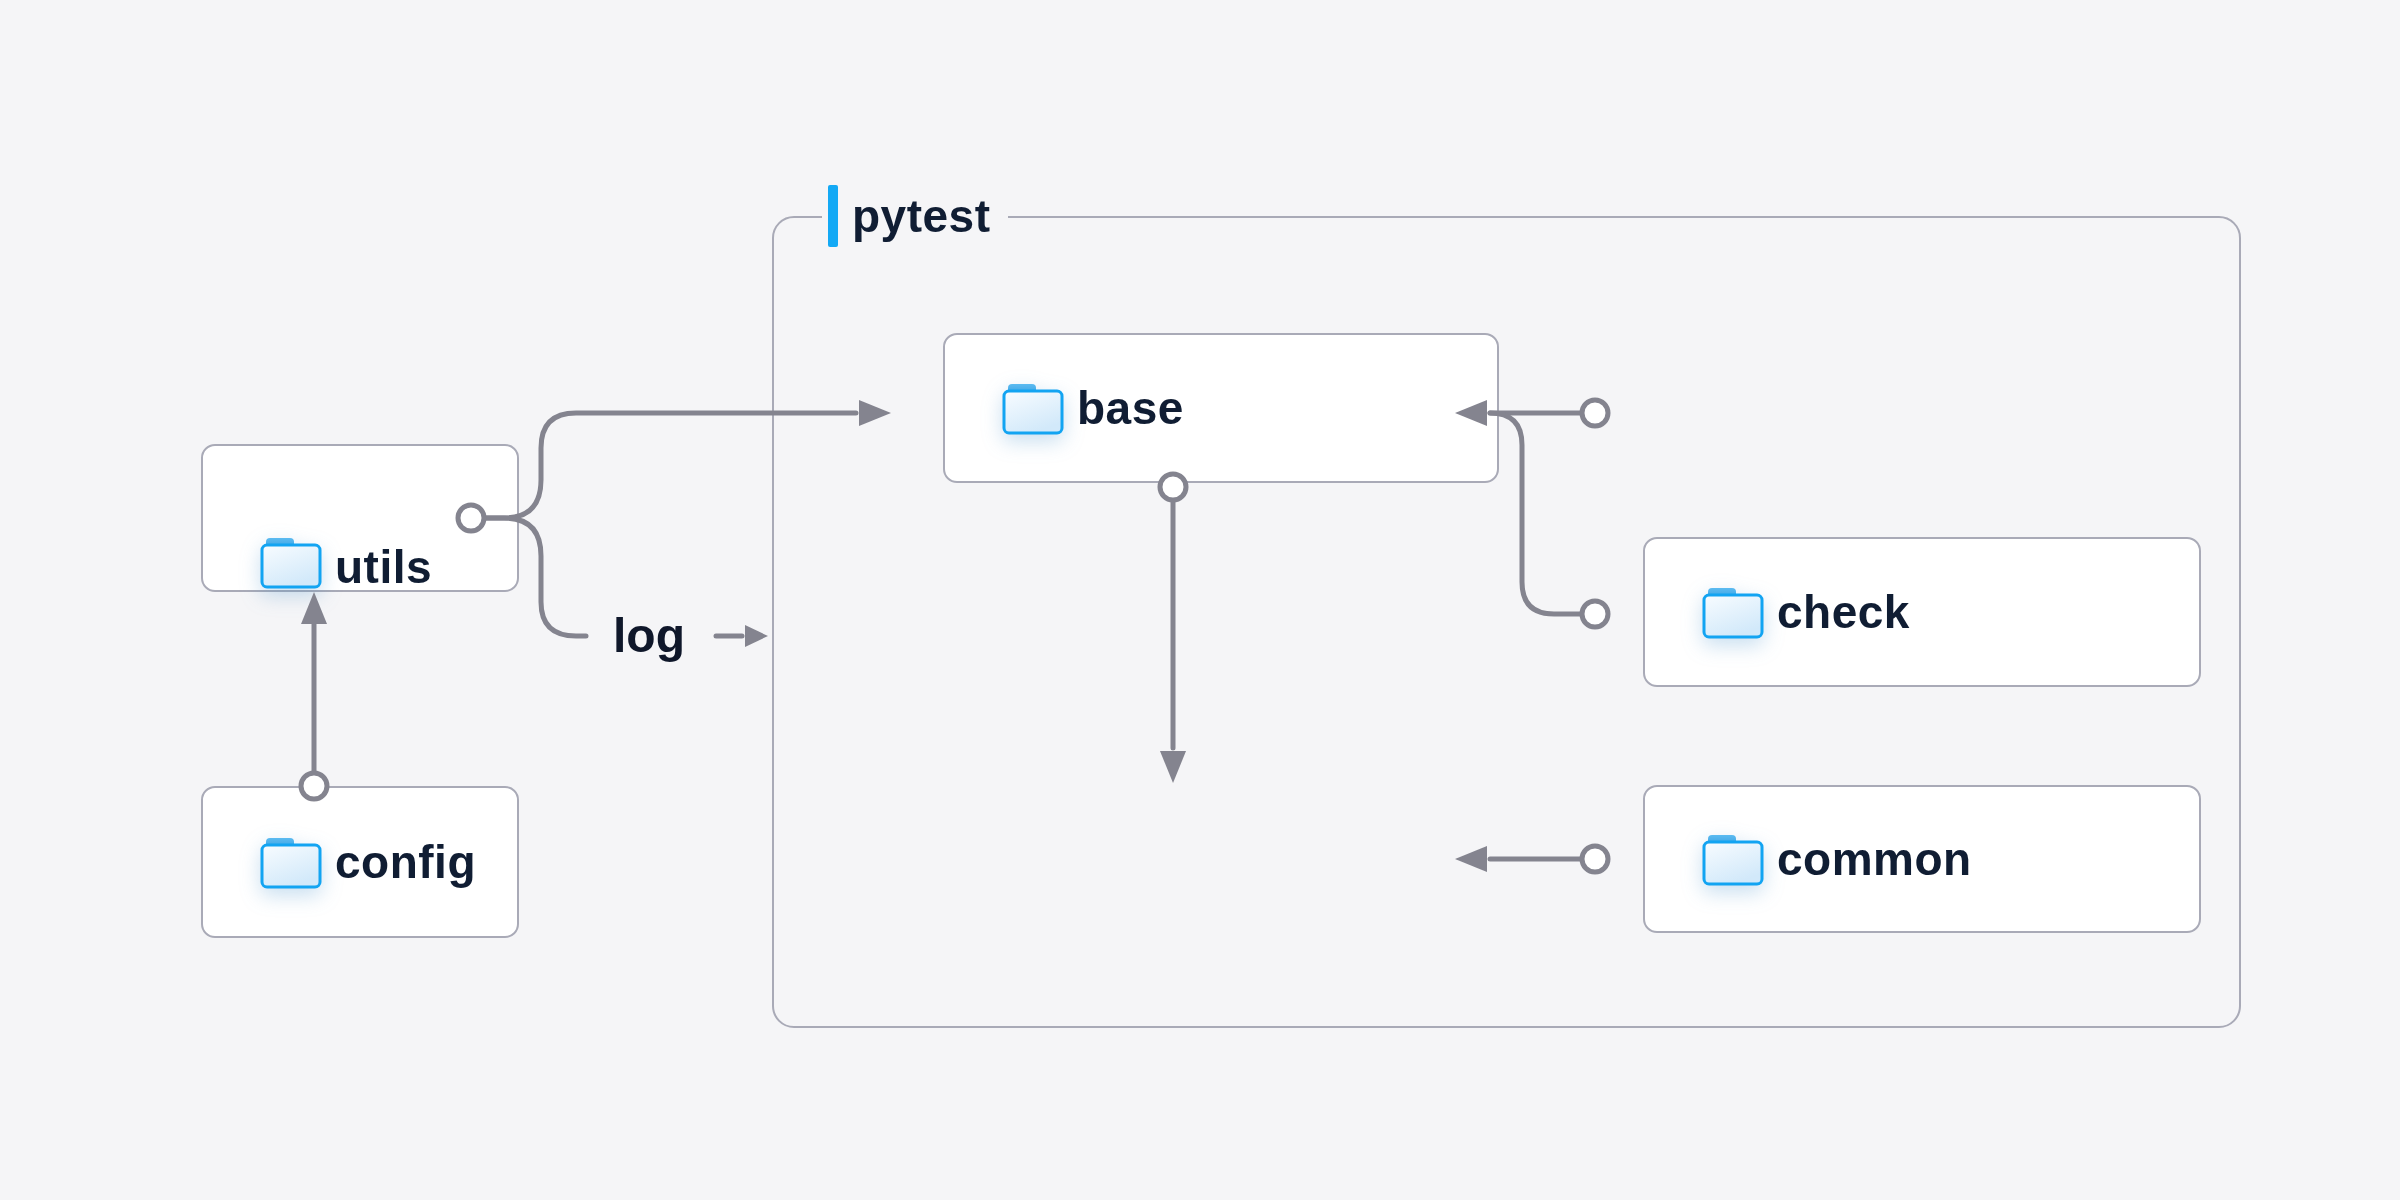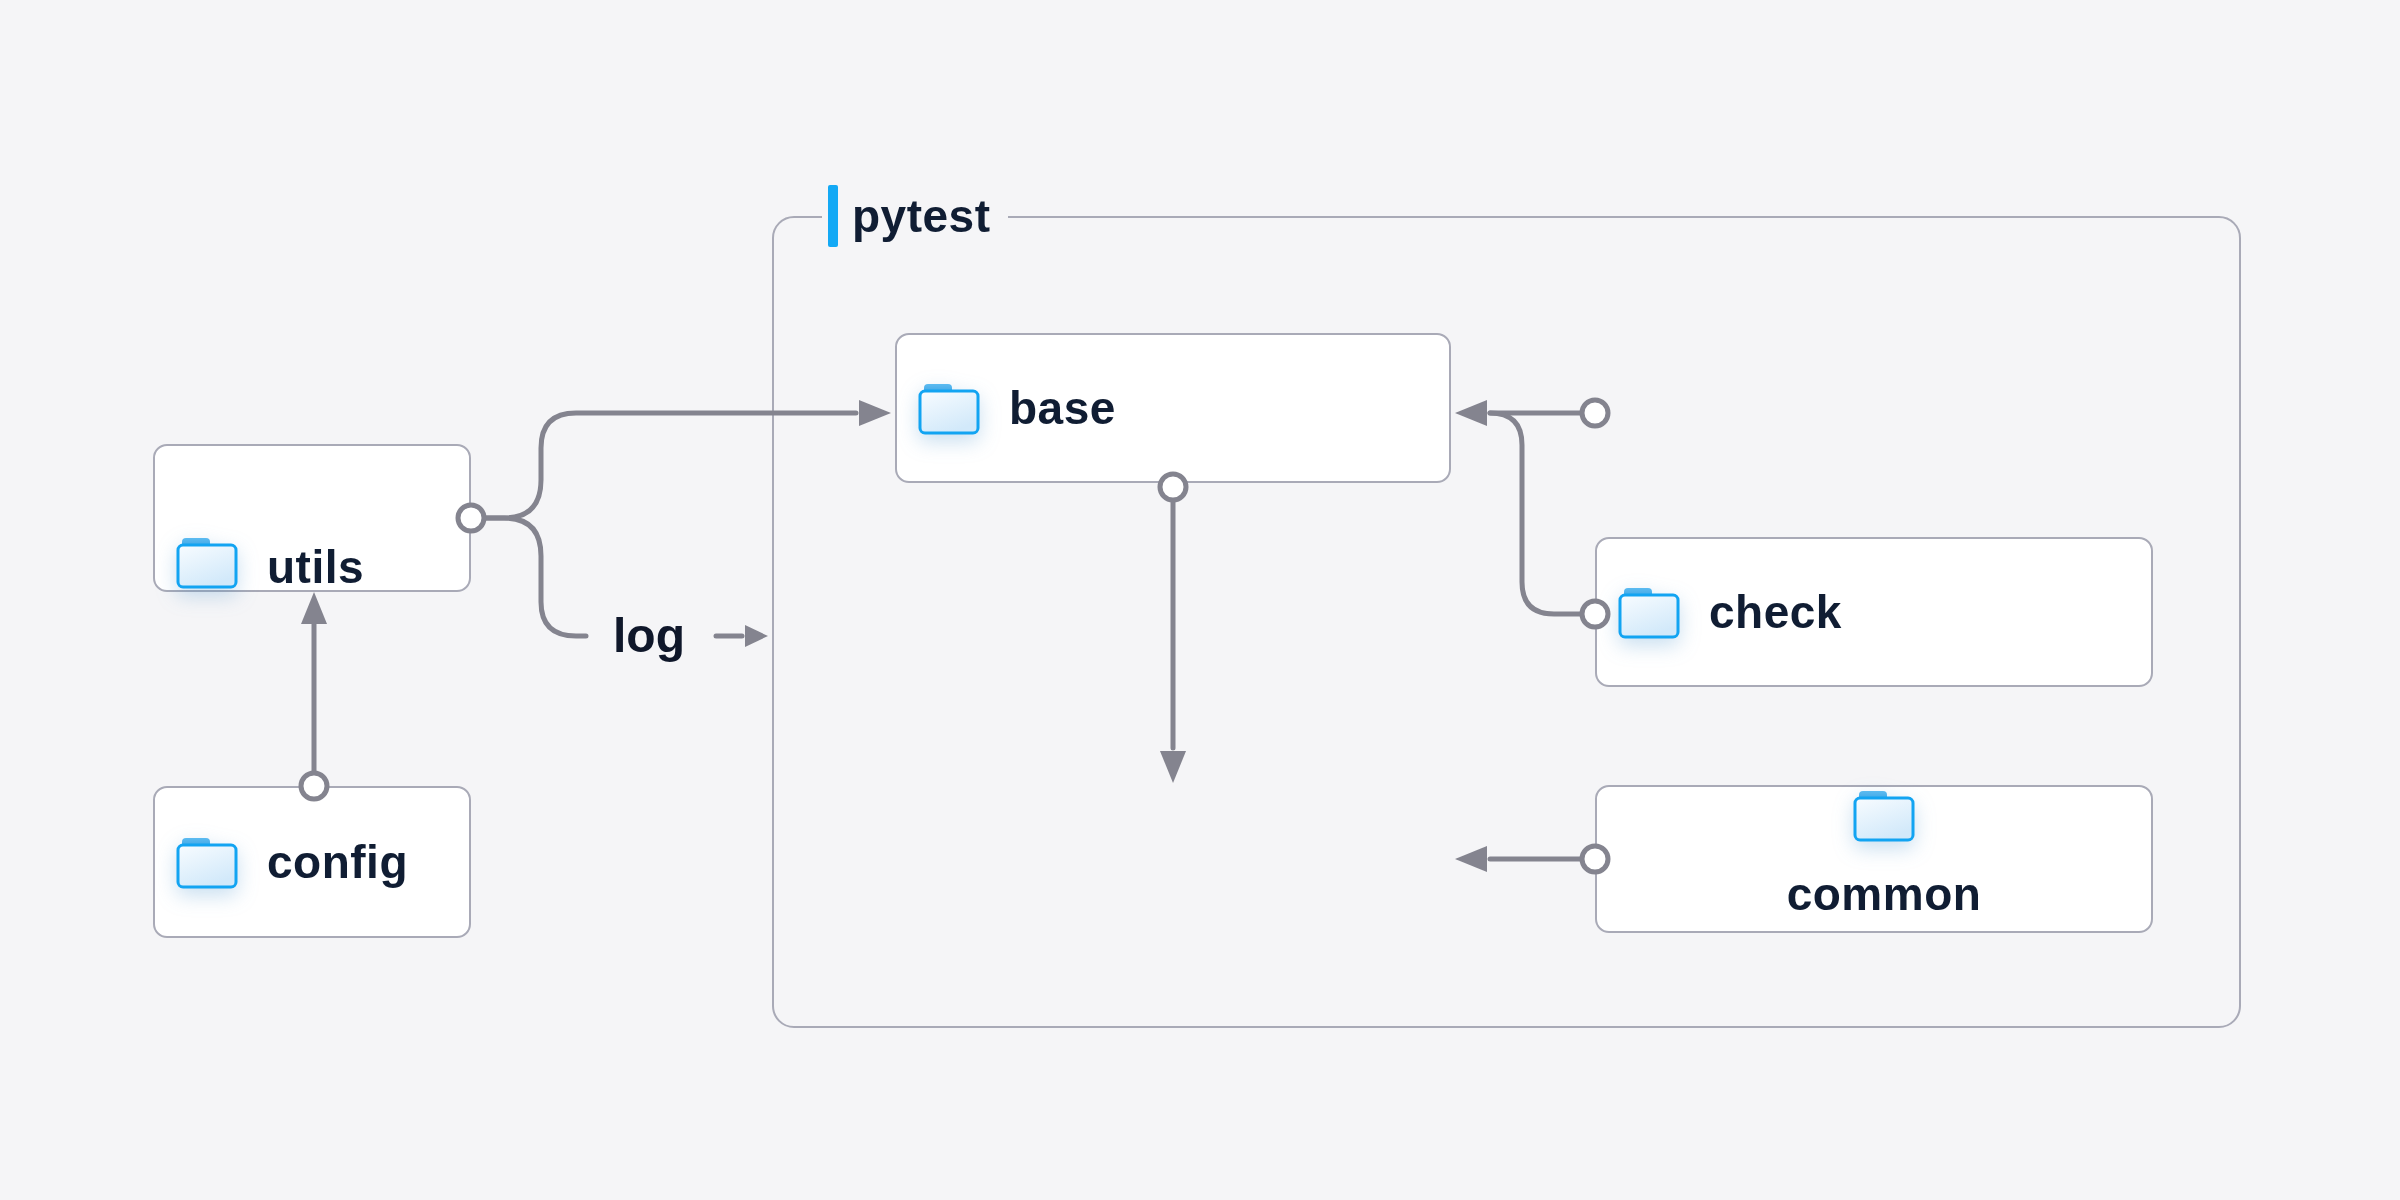--- a/index.html
+++ b/index.html
@@ -56,23 +56,24 @@
   }
   
   .node {
     position: absolute;
     background: #ffffff;
     border: 2px solid #a9aab7;
     border-radius: 14px;
     box-sizing: border-box;
     display: flex;
     align-items: center;
-    padding-left: 20px;
-    gap: 28px;
+    padding-left: 56px;
+    gap: 12px;
     z-index: 2;
+    margin-left: 48px;
   }
   .node .label {
     font-size: 46px;
     font-weight: 700;
     color: #101d33;
     letter-spacing: 0.5px;
     line-height: 1;
     white-space: nowrap;
   }
   .folder {
@@ -159,21 +160,21 @@
 
   <div class="node" style="left:1595px; top:537px; width:558px; height:150px;align-items:center;">
     <svg class="folder" viewBox="0 0 64 56">
       <rect x="7" y="4" width="28" height="16" rx="4" fill="url(#folder-tab-grad)"></rect>
       <rect x="3" y="11" width="58" height="42" rx="5" fill="url(#folder-body-grad)" stroke="#12a4f2" stroke-width="3"></rect>
     </svg>
     <span class="label">check</span>
   </div>
 
 
-  <div class="node" style="left:1595px; top:785px; width:558px; height:148px;flex-direction:column;">
+  <div class="node" style="left:1595px; top:785px; width:558px; height:148px;">
     <svg class="folder" viewBox="0 0 64 56">
       <rect x="7" y="4" width="28" height="16" rx="4" fill="url(#folder-tab-grad)"></rect>
       <rect x="3" y="11" width="58" height="42" rx="5" fill="url(#folder-body-grad)" stroke="#12a4f2" stroke-width="3"></rect>
     </svg>
     <span class="label">common</span>
   </div>
 
   <div class="edge-label">log</div>
 
   <svg class="wires" viewBox="0 0 2400 1200">

